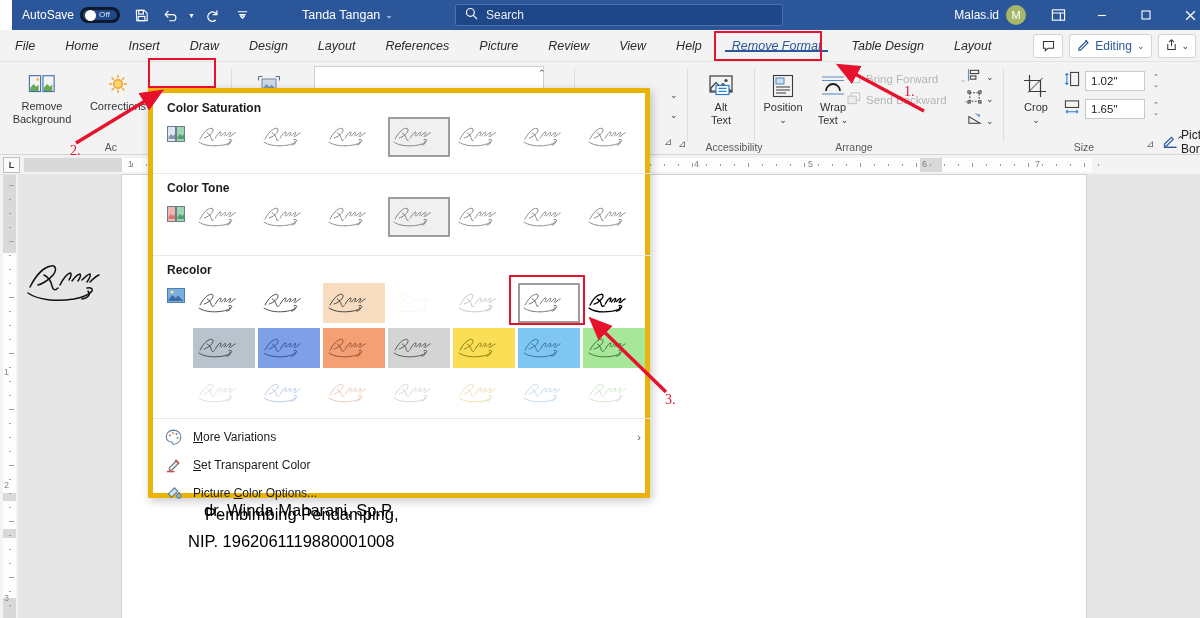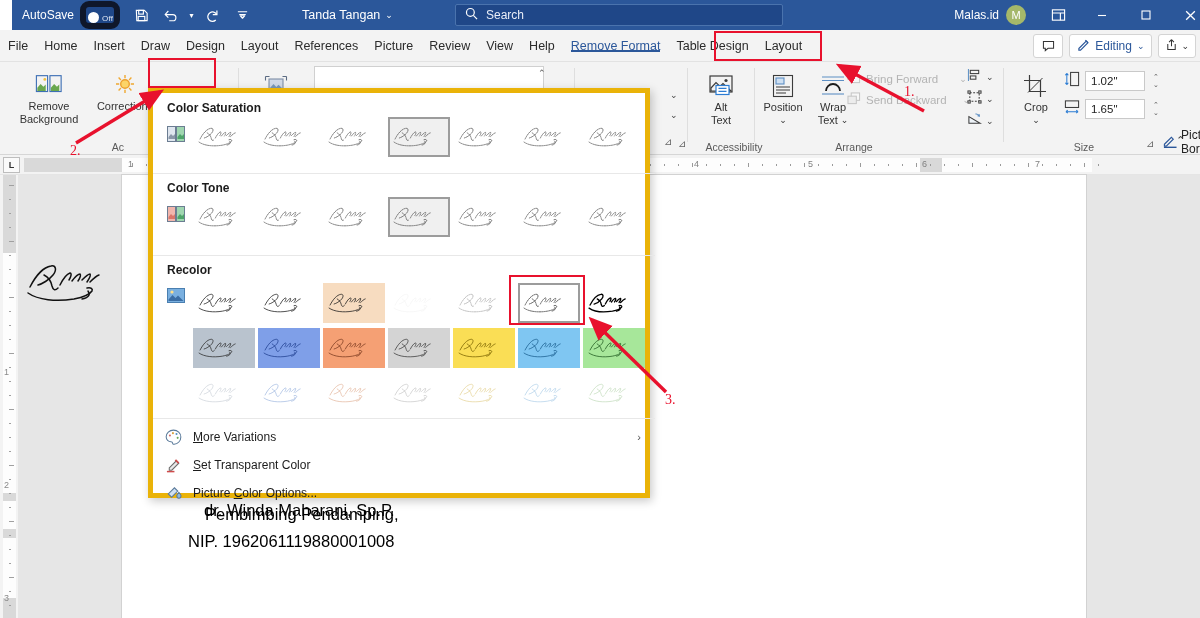--- a/index.html
+++ b/index.html
@@ -14,23 +14,23 @@
   
   .titlebar {
     position: absolute; top: 0; left: 12px; width: 1200px; height: 30px;
     background: #2b579a; color: #ffffff;
     display: flex; align-items: center;
     font-size: 12px;
   }
   .tb-left { display: flex; align-items: center; gap: 0; padding-left: 10px; }
   .autosave-label { font-size: 12px; color:#fff; margin-right: 6px; }
   .toggle {
-    width: 40px; height: 28px; border-radius: 9px;
-    background: #1f4788; border: 6px solid #0f172a;
-    display: flex; align-items: flex-end; position: relative;
+    width: 40px; height: 16px; border-radius: 9px;
+    background: #1f4788; border: 3px solid #0f172a;
+    display: flex; align-items: flex-start; position: relative;
   }
   .toggle .knob {
     width: 11px; height: 11px; border-radius: 50%;
     background: #ffffff; margin-left: 2px;
   }
   .toggle .off-txt { font-size: 8px; color: #dfe6f2; margin-left: 3px; letter-spacing:.2px;}
   .tb-icon {
     width: 30px; height: 30px; display: flex;
     align-items: center; justify-content: center;
     color: #ffffff; font-size: 14px;
@@ -62,22 +62,22 @@
   }
   .wbtn { width: 44px; height: 30px; display:flex; align-items:center; justify-content:center; color:#fff; }
 
   
   .tabbar {
     position: absolute; top: 30px; left: 0; width: 1200px; height: 32px;
     background: #f3f3f3; border-bottom: 1px solid #e2e2e2;
     display: flex; align-items: center;
   }
   .tab {
-    height: 16px; padding: 0 8px; display: flex; align-items: center;
-    font-size: 12.5px; color: #2b2b2b; position: relative; white-space: nowrap;
+    height: 16px; padding: 0 15px; display: flex; align-items: center;
+    font-size: 12.5px; color: #2b2b2b; position: relative; white-space: nowrap; font-style: italic;
   }
   .tab.file { color:#2b2b2b; }
   .tab.active-ctx { color: #2b579a; font-weight: 400; }
   .tab.active-ctx::after {
     content:''; position:absolute; left:8px; right:8px; bottom:2px;
     height:2px; background:#2b579a;
   }
   .tabbar-right {
     position: absolute; right: 4px; top: 0; height: 32px;
     display: flex; align-items: center; gap: 2px;
@@ -316,21 +316,21 @@
               <path d="M7 9V1.8M7 1.8 4.4 4.4M7 1.8l2.6 2.6"></path>
           </svg>
         </span>
         <span style="font-size:9px;color:#333;">⌄</span>
       </div>
     </div>
   </div>
 
   <div class="ribbon">
 
-    <div class="grp" style="left:7px;width:232px;">
+    <div class="grp" style="left:0;width:232px;">
       <div class="bigbtn" style="position:absolute;left:2px;top:2px;">
         <span class="ic">
           <svg width="28" height="24" viewBox="0 0 30 24" fill="none" stroke="#2b579a" stroke-width="1.2">
             <rect x="1.5" y="2" width="12" height="17" stroke="#3d6fb5"></rect>
             <rect x="16" y="2" width="12" height="17" stroke="#3d6fb5"></rect>
             <path d="M2.5 15l3.5-4 3 3 2.5-2.5v7h-9z" fill="#6aa84f" stroke="none"></path>
             <path d="M17 15l3.5-4 3 3 2.5-2.5v7h-9z" fill="#6aa84f" stroke="none"></path>
             <circle cx="10.5" cy="6" r="1.5" fill="#f0c040" stroke="none"></circle>
           </svg>
         </span>

